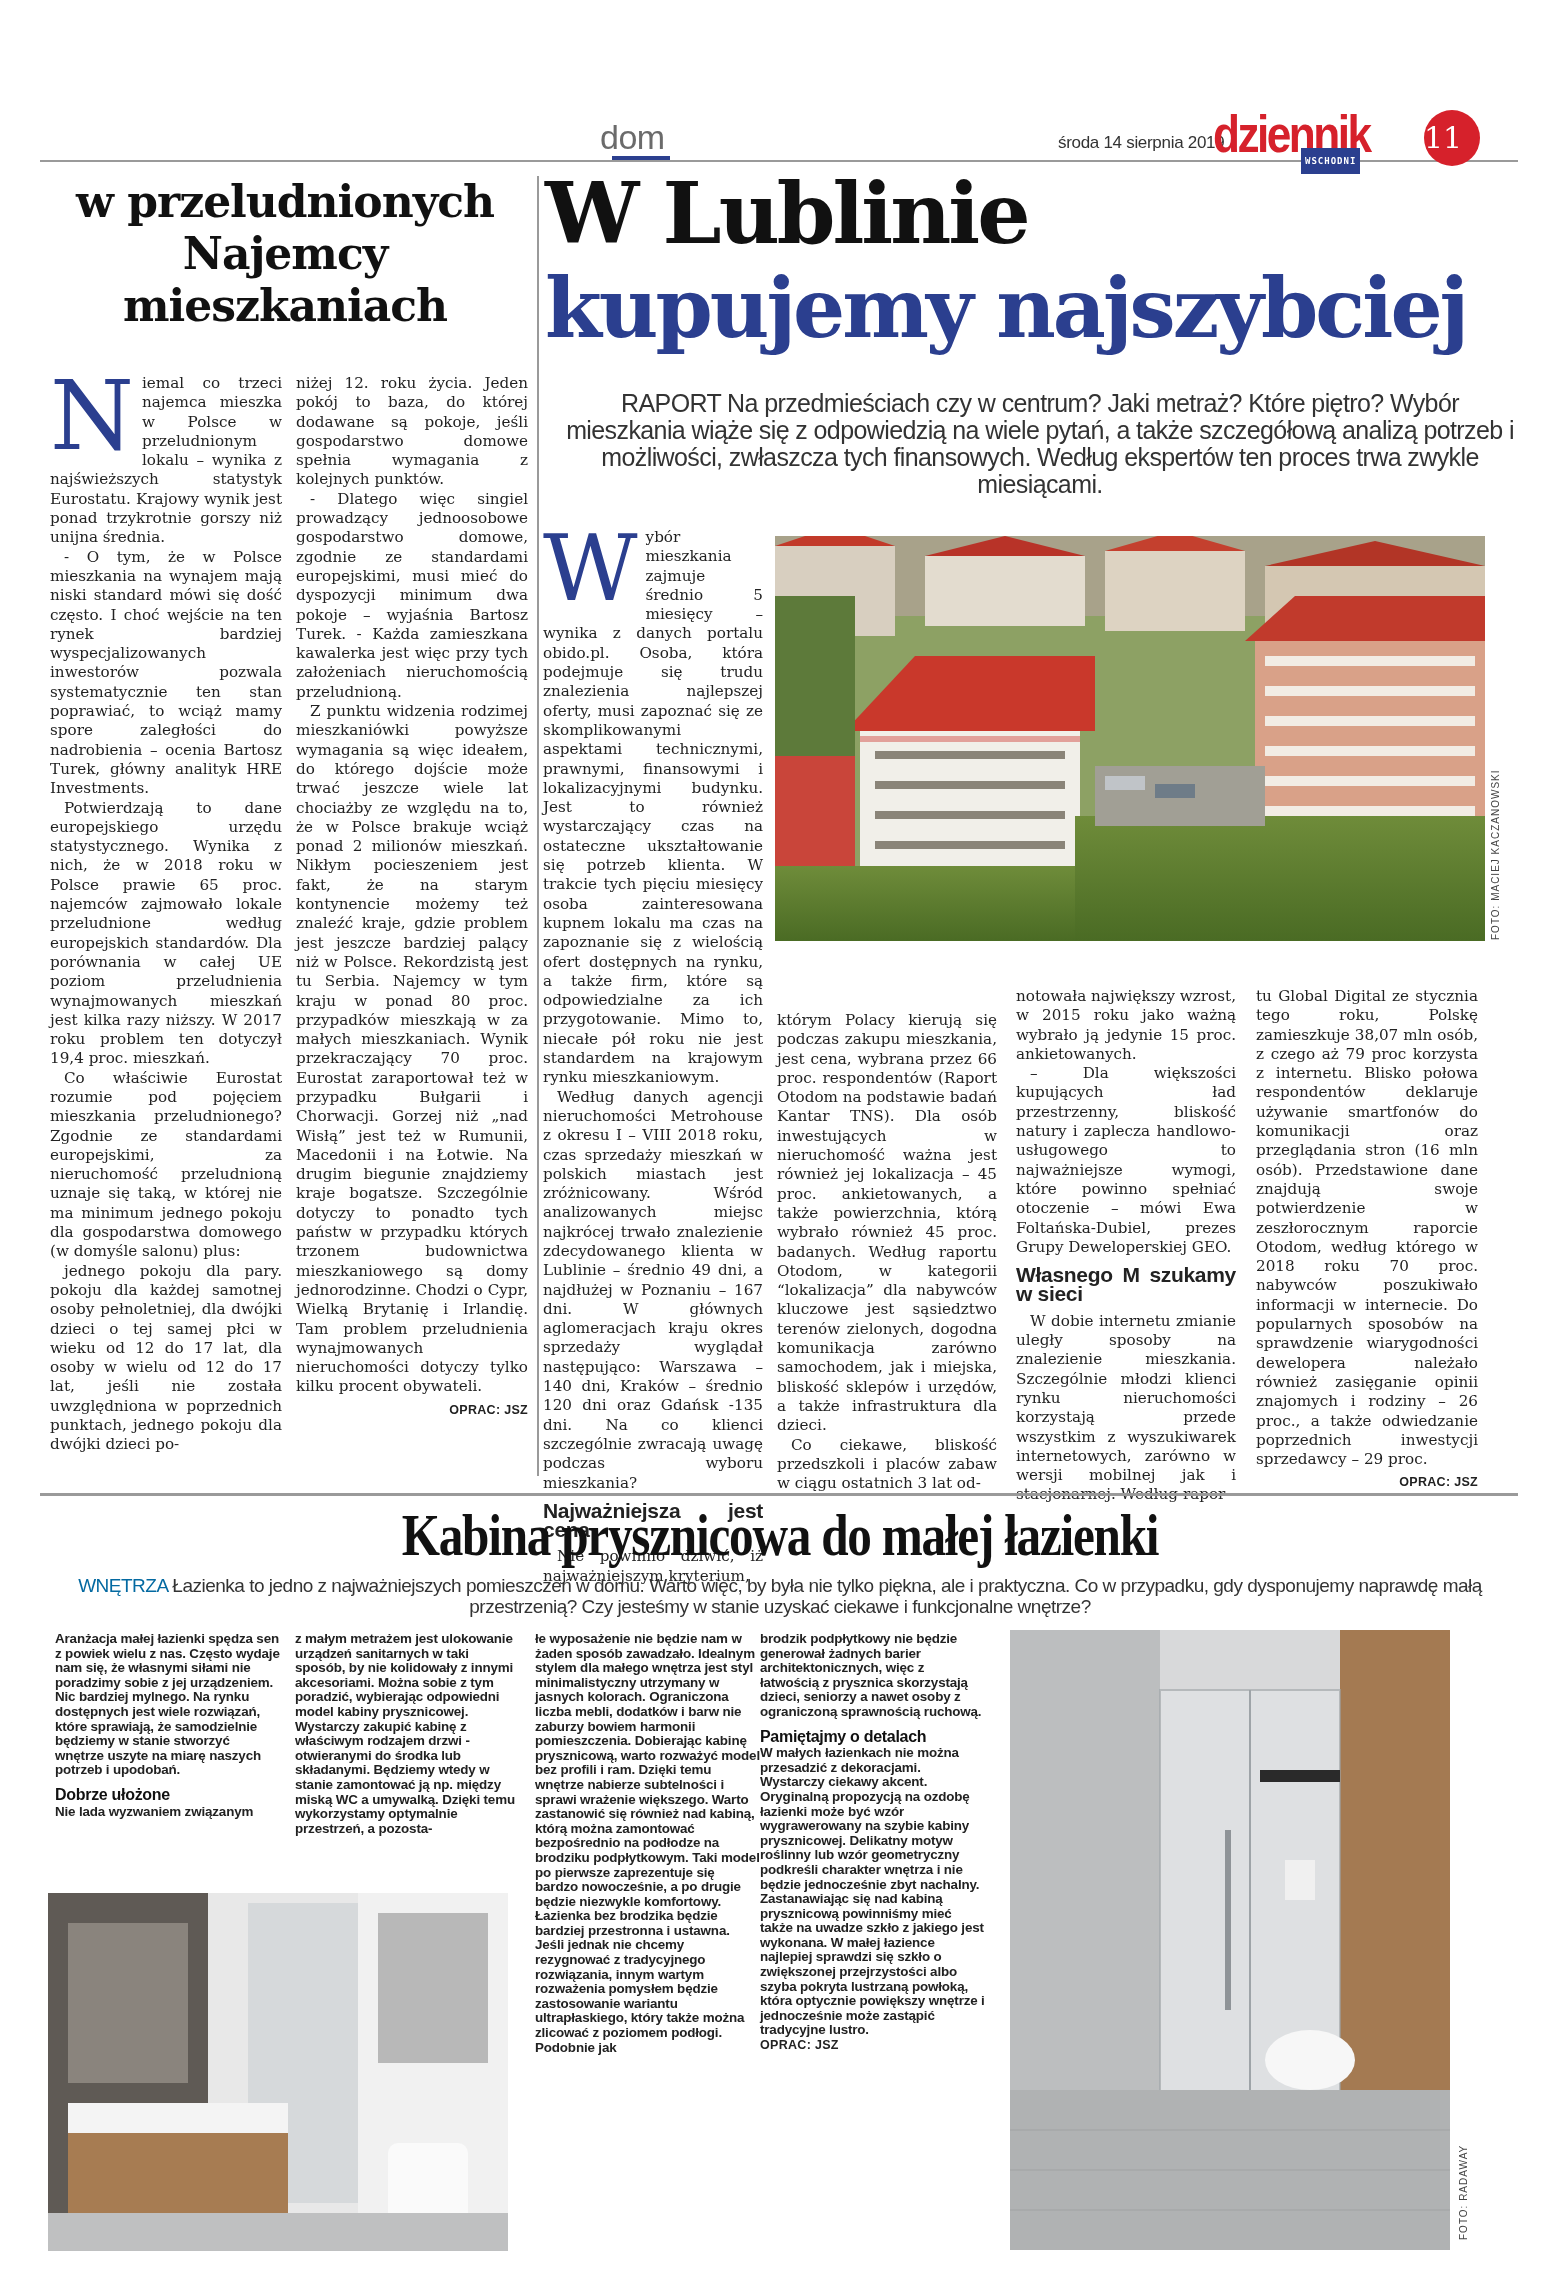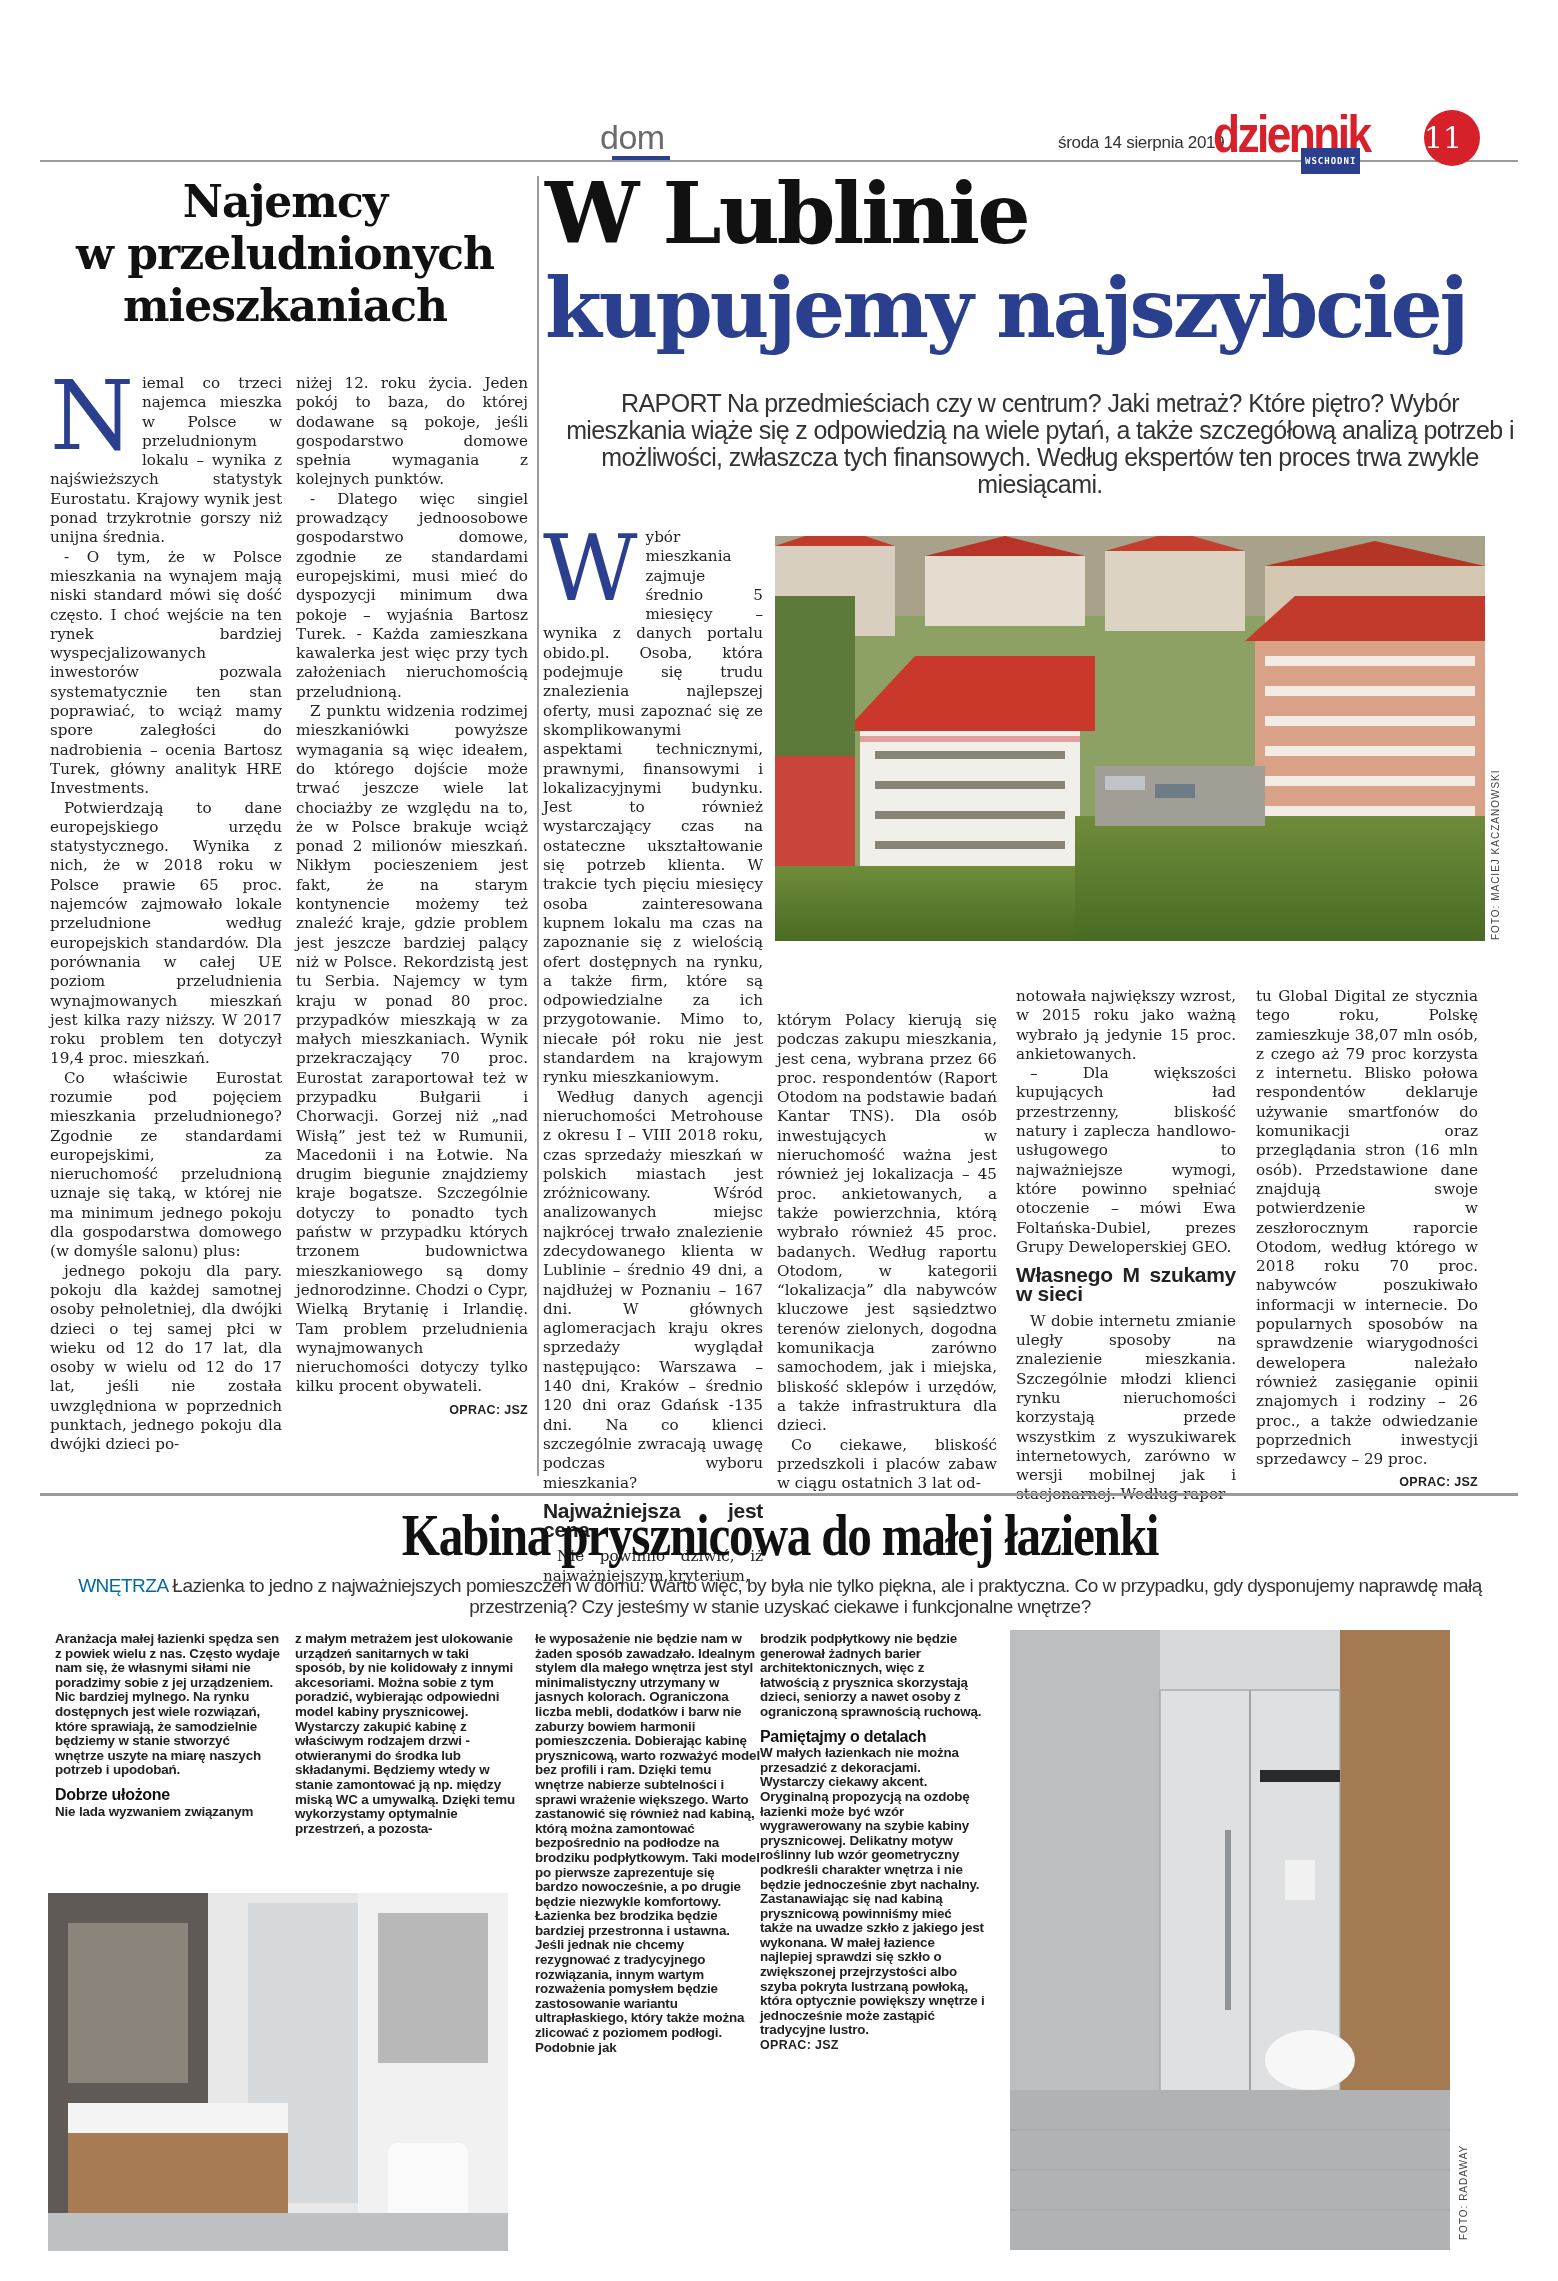--- a/index.html
+++ b/index.html
@@ -56,22 +56,22 @@
 <div class="abs date">środa 14 sierpnia 2019</div>
 <div class="abs logo">
   <span class="logo-word">dziennik</span>
   <span class="logo-sub">WSCHODNI</span>
 </div>
 <div class="abs page-num">11</div>
 
 <div class="abs vrule" style="left:537px; top:176px; height:1300px;"></div>
 
 <div class="abs left-title">
+  <div>w przeludnionych</div>
   <div>Najemcy</div>
-  <div>w przeludnionych</div>
   <div>mieszkaniach</div>
 </div>
 
 <div class="abs col" style="left:50px; top:374px; width:232px;">
   <p class="noindent"><span class="dropcap">N</span><span>iemal co trzeci najemca mieszka w Polsce w przeludnionym lokalu – wynika z najświeższych statystyk Eurostatu. Krajowy wynik jest ponad trzykrotnie gorszy niż unijna średnia.</span></p>
   <p>- O tym, że w Polsce mieszkania na wynajem mają niski standard mówi się dość często. I choć wejście na ten rynek bardziej wyspecjalizowanych inwestorów pozwala systematycznie ten stan poprawiać, to wciąż mamy spore zaległości do nadrobienia – ocenia Bartosz Turek, główny analityk HRE Investments.</p>
   <p>Potwierdzają to dane europejskiego urzędu statystycznego. Wynika z nich, że w 2018 roku w Polsce prawie 65 proc. najemców zajmowało lokale przeludnione według europejskich standardów. Dla porównania w całej UE poziom przeludnienia wynajmowanych mieszkań jest kilka razy niższy. W 2017 roku problem ten dotyczył 19,4 proc. mieszkań.</p>
   <p>Co właściwie Eurostat rozumie pod pojęciem mieszkania przeludnionego? Zgodnie ze standardami europejskimi, za nieruchomość przeludnioną uznaje się taką, w której nie ma minimum jednego pokoju dla gospodarstwa domowego (w domyśle salonu) plus:</p>
   <p>jednego pokoju dla pary. pokoju dla każdej samotnej osoby pełnoletniej, dla dwójki dzieci o tej samej płci w wieku od 12 do 17 lat, dla osoby w wielu od 12 do 17 lat, jeśli nie została uwzględniona w poprzednich punktach, jednego pokoju dla dwójki dzieci po-</p>
 </div>

